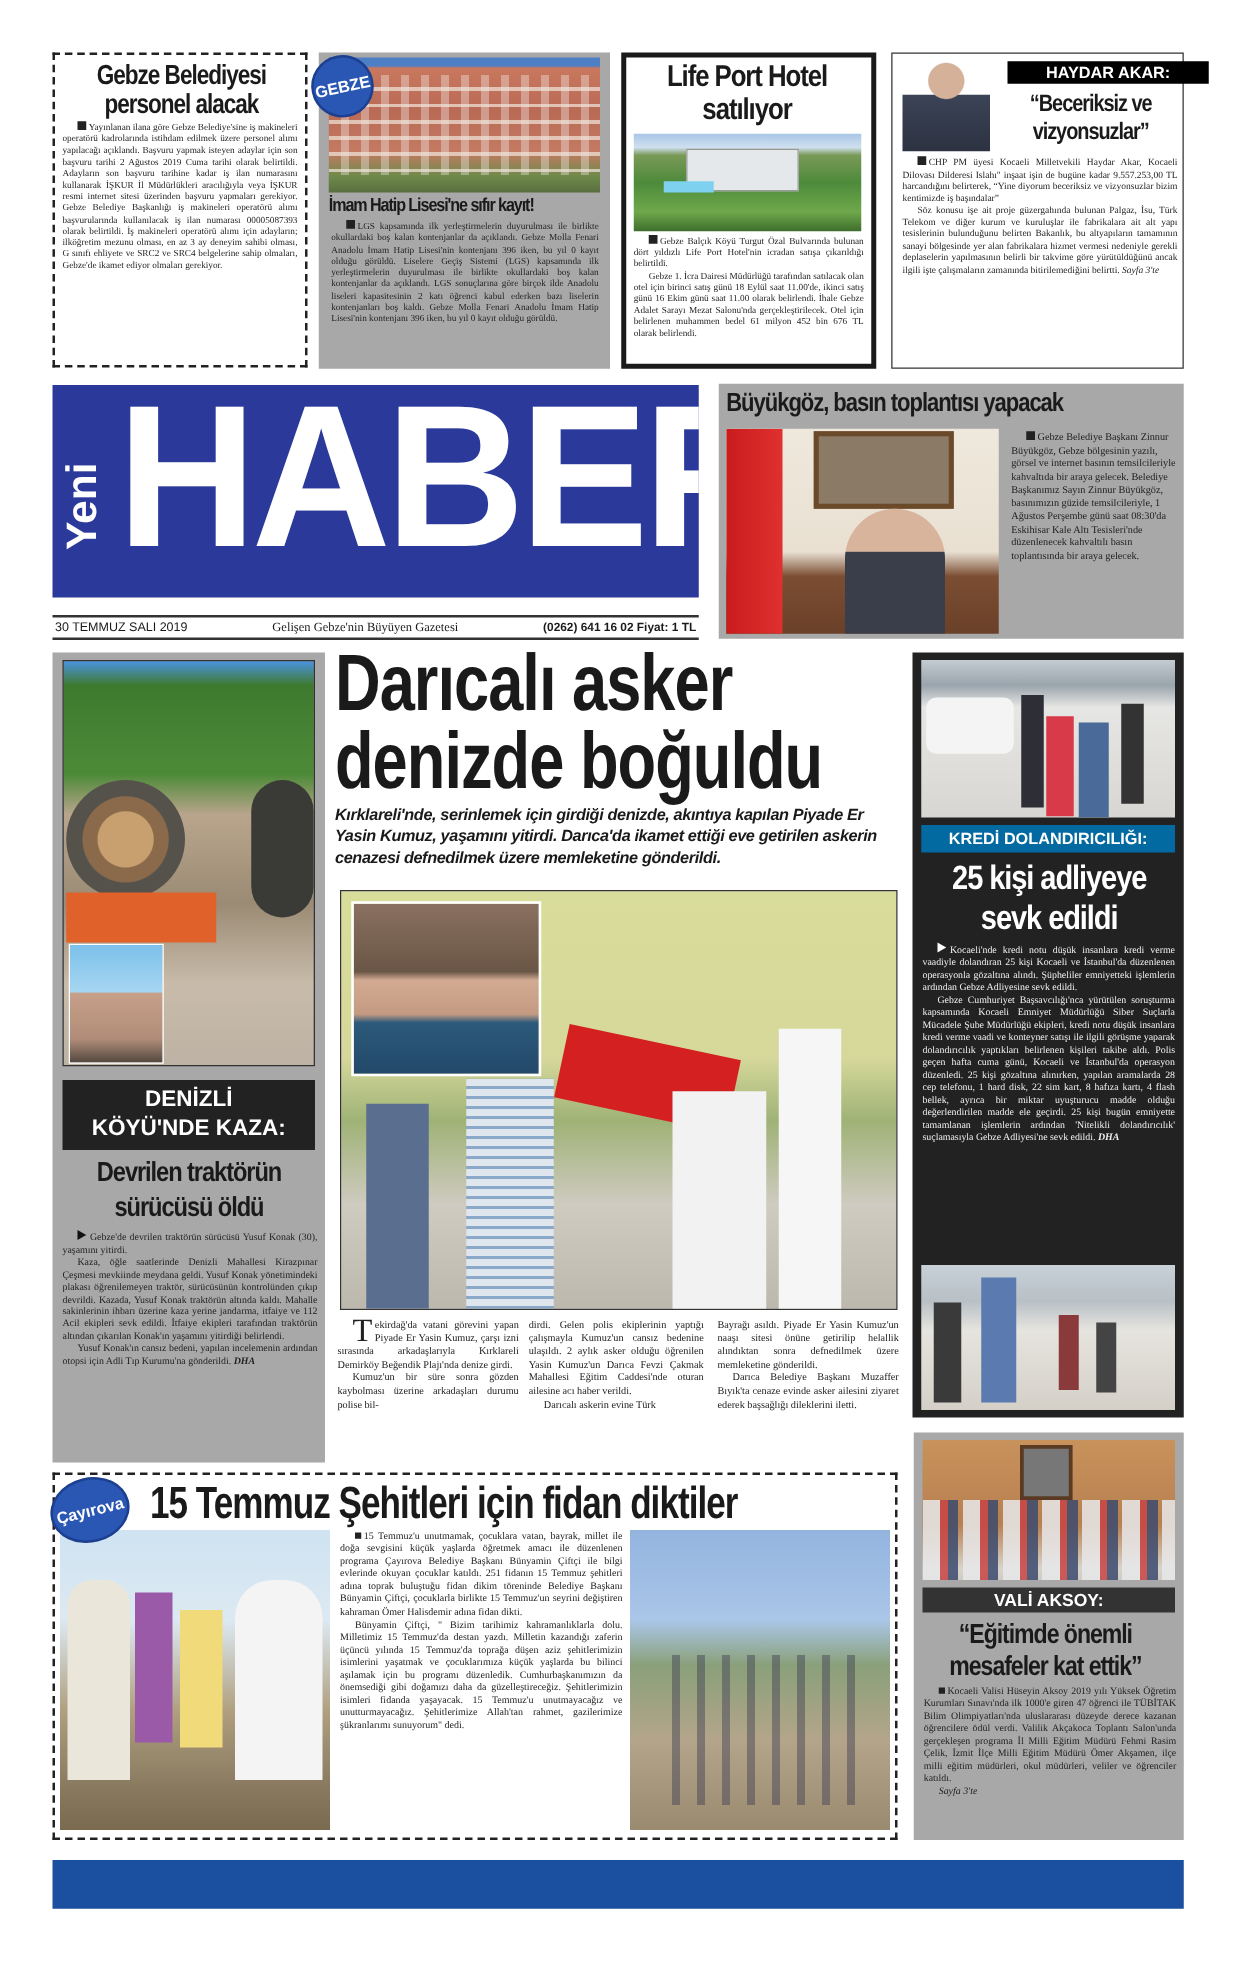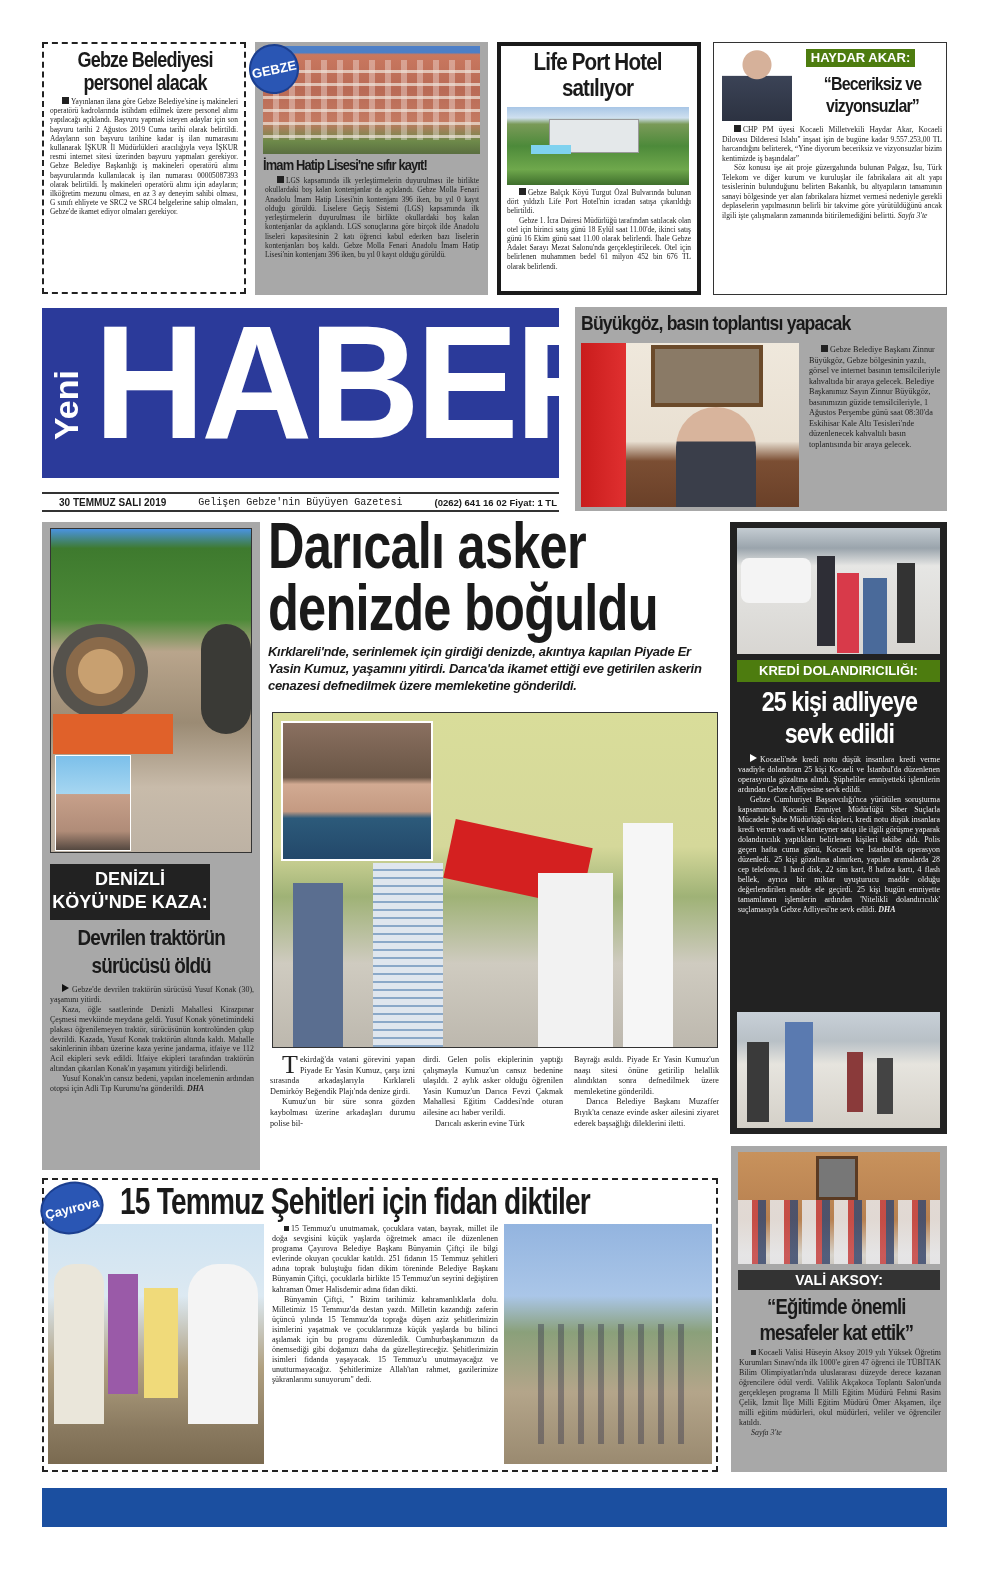--- a/index.html
+++ b/index.html
@@ -54,38 +54,38 @@
     <div style="position:absolute;left:24px;top:38px;width:40px;height:9px;background:#7fd2ef;"></div>
   </div>
   <div class="body-txt" style="margin-top:3px;font-size:7.4px;line-height:9.2px;">
     <p><span class="sq"></span><span>Gebze Balçık Köyü Turgut Özal Bulvarında bulunan dört yıldızlı Life Port Hotel'nin icradan satışa çıkarıldığı belirtildi.</span></p>
     <p>Gebze 1. İcra Dairesi Müdürlüğü tarafından satılacak olan otel için birinci satış günü 18 Eylül saat 11.00'de, ikinci satış günü 16 Ekim günü saat 11.00 olarak belirlendi. İhale Gebze Adalet Sarayı Mezat Salonu'nda gerçekleştirilecek. Otel için belirlenen muhammen bedel 61 milyon 452 bin 676 TL olarak belirlendi.</p>
   </div>
 </div>
 
 <div class="abs" style="left:713px;top:42px;width:234px;height:253px;border:1px solid #333;">
   <div class="photo" style="left:8px;top:2px;width:70px;height:76px;background:radial-gradient(circle at 50% 26%,#d6b19a 0 14px,transparent 15px),linear-gradient(180deg,#fff 0%,#fff 40%,#3b4356 41%,#2c3241 100%);"></div>
-  <div class="bar-dark" style="position:absolute;left:92px;top:6px;width:109px;height:18px;font-size:13px;line-height:18px;background:#4d7c0f;">HAYDAR AKAR:</div>
+  <div class="bar-dark" style="position:absolute;left:92px;top:6px;width:161px;height:18px;font-size:13px;line-height:18px;background:#000000;">HAYDAR AKAR:</div>
   <div class="cond" style="position:absolute;left:88px;top:30px;font-size:19px;line-height:22px;text-align:center;width:168px;transform:scaleX(0.84);">
     <div>“Beceriksiz ve</div>
     <div>vizyonsuzlar”</div>
   </div>
   <div class="body-txt" style="position:absolute;left:8px;top:82px;width:220px;font-size:7.6px;line-height:9.5px;">
     <p><span class="sq"></span><span>CHP PM üyesi Kocaeli Milletvekili Haydar Akar, Kocaeli Dilovası Dilderesi Islahı" inşaat işin de bugüne kadar 9.557.253,00 TL harcandığını belirterek, “Yine diyorum beceriksiz ve vizyonsuzlar bizim kentimizde iş başındalar”</span></p>
     <p><span>Söz konusu işe ait proje güzergahında bulunan Palgaz, İsu, Türk Telekom ve diğer kurum ve kuruluşlar ile fabrikalara ait alt yapı tesislerinin bulunduğunu belirten Bakanlık, bu altyapıların tamamının sanayi bölgesinde yer alan fabrikalara hizmet vermesi nedeniyle gerekli deplaselerin yapılmasının belirli bir takvime göre yürütüldüğünü ancak ilgili işte çalışmaların zamanında bitirilemediğini belirtti.</span> <span class="sayfa">Sayfa 3'te</span></p>
   </div>
 </div>
 
 <div class="abs" style="left:42px;top:308px;width:517px;height:170px;background:#2b3a9a;overflow:hidden;">
   <div style="position:absolute;left:-16px;top:80px;transform:rotate(-90deg);transform-origin:center;width:80px;text-align:center;color:#fff;font-family:'Liberation Sans',sans-serif;font-weight:bold;font-size:34px;line-height:34px;">Yeni</div>
   <div style="position:absolute;left:52px;top:-4px;color:#fff;font-family:'Liberation Sans',sans-serif;font-weight:bold;font-size:162px;line-height:156px;letter-spacing:-4px;transform:scaleX(0.95);transform-origin:left top;">HABER</div>
 </div>
 <div class="abs" style="left:42px;top:492px;width:517px;height:20px;border-top:2px solid #333;border-bottom:2px solid #333;display:flex;align-items:center;justify-content:space-between;padding:0 2px;">
-  <span style="font-family:'Liberation Sans',sans-serif;font-weight:bold;font-size:10px;margin-left:15px;">30 TEMMUZ SALI 2019</span>
-  <span style="font-family:Liberation Mono, monospace;font-size:10px;">Gelişen Gebze'nin Büyüyen Gazetesi</span>
+  <span style="font-family:'Liberation Sans',sans-serif;font-weight:normal;font-size:10px;">30 TEMMUZ SALI 2019</span>
+  <span style="font-family:Liberation Serif, serif;font-size:10px;">Gelişen Gebze'nin Büyüyen Gazetesi</span>
   <span style="font-family:'Liberation Sans',sans-serif;font-weight:bold;font-size:9.5px;">(0262) 641 16 02  Fiyat: 1 TL</span>
 </div>
 
 <div class="abs grey" style="left:575px;top:307px;width:372px;height:204px;">
   <div class="cond" style="position:absolute;left:6px;top:4px;font-size:21px;line-height:24px;white-space:nowrap;transform:scaleX(0.84);">Büyükgöz, basın toplantısı yapacak</div>
   <div class="photo" style="left:6px;top:36px;width:218px;height:164px;background:linear-gradient(180deg,#efe8dc 0%,#e9e0d2 60%,#7b4e33 72%,#6a4028 100%);">
     <div style="position:absolute;left:0;top:0;width:45px;height:164px;background:linear-gradient(90deg,#c91c1c,#e03030);"></div>
     <div style="position:absolute;left:70px;top:2px;width:112px;height:62px;border:4px solid #6b4a2a;background:#8a7a66;"></div>
     <div style="position:absolute;left:95px;top:64px;width:80px;height:100px;border-radius:40px 40px 0 0;background:linear-gradient(180deg,#d8b49c 0 34%,#3a3e4a 35% 100%);"></div>
   </div>
@@ -94,21 +94,21 @@
   </div>
 </div>
 
 <div class="abs grey" style="left:42px;top:522px;width:218px;height:648px;">
   <div class="photo" style="left:8px;top:6px;width:202px;height:325px;background:linear-gradient(180deg,#4a93e0 0%,#3e7a2e 6%,#4d8a38 28%,#b9a58c 38%,#9b8b74 60%,#c8bbaa 80%,#bdb2a4 100%);border:1px solid #333;">
     <div style="position:absolute;left:2px;top:95px;width:95px;height:95px;border-radius:50%;background:radial-gradient(circle,#c8a070 0 22px,#8a6a4a 23px 34px,#55524c 35px);"></div>
     <div style="position:absolute;left:150px;top:95px;width:50px;height:110px;border-radius:25px;background:#3a3a36;"></div>
     <div style="position:absolute;left:2px;top:185px;width:120px;height:40px;background:#e0612a;"></div>
     <div style="position:absolute;left:4px;top:226px;width:76px;height:96px;border:1px solid #fff;background:linear-gradient(180deg,#7cc0ea 0%,#a6d6f1 40%,#c7a08a 41%,#b08c78 80%,#544840 100%);"></div>
   </div>
-  <div class="bar-dark" style="position:absolute;left:8px;top:342px;width:160px;height:56px;background:#222;font-size:18px;line-height:23px;padding-top:4px;">
+  <div class="bar-dark" style="position:absolute;left:8px;top:342px;width:202px;height:56px;background:#222;font-size:18px;line-height:23px;padding-top:4px;">
     <div>DENİZLİ</div>
     <div>KÖYÜ'NDE KAZA:</div>
   </div>
   <div class="cond" style="position:absolute;left:6px;top:402px;width:240px;font-size:22px;line-height:28px;text-align:center;transform:scaleX(0.86);">
     <div>Devrilen traktörün</div>
     <div>sürücüsü öldü</div>
   </div>
   <div class="body-txt" style="position:absolute;left:8px;top:462px;width:204px;font-size:7.9px;line-height:9.9px;">
     <p><span class="tri"></span><span>Gebze'de devrilen traktörün sürücüsü Yusuf Konak (30), yaşamını yitirdi.</span></p>
     <p>Kaza, öğle saatlerinde Denizli Mahallesi Kirazpınar Çeşmesi mevkiinde meydana geldi. Yusuf Konak yönetimindeki plakası öğrenilemeyen traktör, sürücüsünün kontrolünden çıkıp devrildi. Kazada, Yusuf Konak traktörün altında kaldı. Mahalle sakinlerinin ihbarı üzerine kaza yerine jandarma, itfaiye ve 112 Acil ekipleri sevk edildi. İtfaiye ekipleri tarafından traktörün altından çıkarılan Konak'ın yaşamını yitirdiği belirlendi.</p>
@@ -145,21 +145,21 @@
 </div>
 
 <div class="abs" style="left:730px;top:522px;width:217px;height:612px;background:#222;">
   <div class="photo" style="left:7px;top:6px;width:203px;height:126px;background:linear-gradient(180deg,#c4ccd2 0%,#9aa4ac 16%,#e6e6e4 30%,#d8d6d2 100%);">
     <div style="position:absolute;left:4px;top:30px;width:70px;height:45px;background:#f4f4f4;border-radius:8px;"></div>
     <div style="position:absolute;left:80px;top:28px;width:18px;height:90px;background:#2e2e36;"></div>
     <div style="position:absolute;left:100px;top:45px;width:22px;height:80px;background:#d83a4a;"></div>
     <div style="position:absolute;left:126px;top:50px;width:24px;height:76px;background:#4a6a9a;"></div>
     <div style="position:absolute;left:160px;top:35px;width:18px;height:80px;background:#333;"></div>
   </div>
-  <div class="bar-dark" style="position:absolute;left:7px;top:138px;width:203px;height:22px;background:#4d7c0f;font-size:13px;line-height:22px;">KREDİ DOLANDIRICILIĞI:</div>
+  <div class="bar-dark" style="position:absolute;left:7px;top:138px;width:203px;height:22px;background:#0369a1;font-size:13px;line-height:22px;">KREDİ DOLANDIRICILIĞI:</div>
   <div class="cond" style="position:absolute;left:4px;top:164px;width:245px;font-size:27px;line-height:32px;text-align:center;color:#fff;transform:scaleX(0.86);">
     <div>25 kişi adliyeye</div>
     <div>sevk edildi</div>
   </div>
   <div class="body-txt" style="position:absolute;left:8px;top:232px;width:202px;font-size:7.9px;line-height:10px;color:#f0f0f0;">
     <p><span class="tri" style="border-left-color:#fff;"></span><span>Kocaeli'nde kredi notu düşük insanlara kredi verme vaadiyle dolandıran 25 kişi Kocaeli ve İstanbul'da düzenlenen operasyonla gözaltına alındı. Şüpheliler emniyetteki işlemlerin ardından Gebze Adliyesine sevk edildi.</span></p>
     <p><span>Gebze Cumhuriyet Başsavcılığı'nca yürütülen soruşturma kapsamında Kocaeli Emniyet Müdürlüğü Siber Suçlarla Mücadele Şube Müdürlüğü ekipleri, kredi notu düşük insanlara kredi verme vaadi ve konteyner satışı ile ilgili görüşme yaparak dolandırıcılık yaptıkları belirlenen kişileri takibe aldı. Polis geçen hafta cuma günü, Kocaeli ve İstanbul'da operasyon düzenledi. 25 kişi gözaltına alınırken, yapılan aramalarda 28 cep telefonu, 1 hard disk, 22 sim kart, 8 hafıza kartı, 4 flash bellek, ayrıca bir miktar uyuşturucu madde olduğu değerlendirilen madde ele geçirdi. 25 kişi bugün emniyette tamamlanan işlemlerin ardından 'Nitelikli dolandırıcılık' suçlamasıyla Gebze Adliyesi'ne sevk edildi.</span> <b><i>DHA</i></b></p>
   </div>
   <div class="photo" style="left:7px;top:490px;width:203px;height:116px;background:linear-gradient(180deg,#c8d0d8 0%,#b8c0c6 25%,#e6e4de 45%,#d4d0c8 100%);">
     <div style="position:absolute;left:10px;top:30px;width:22px;height:80px;background:#3a3a3a;"></div>

